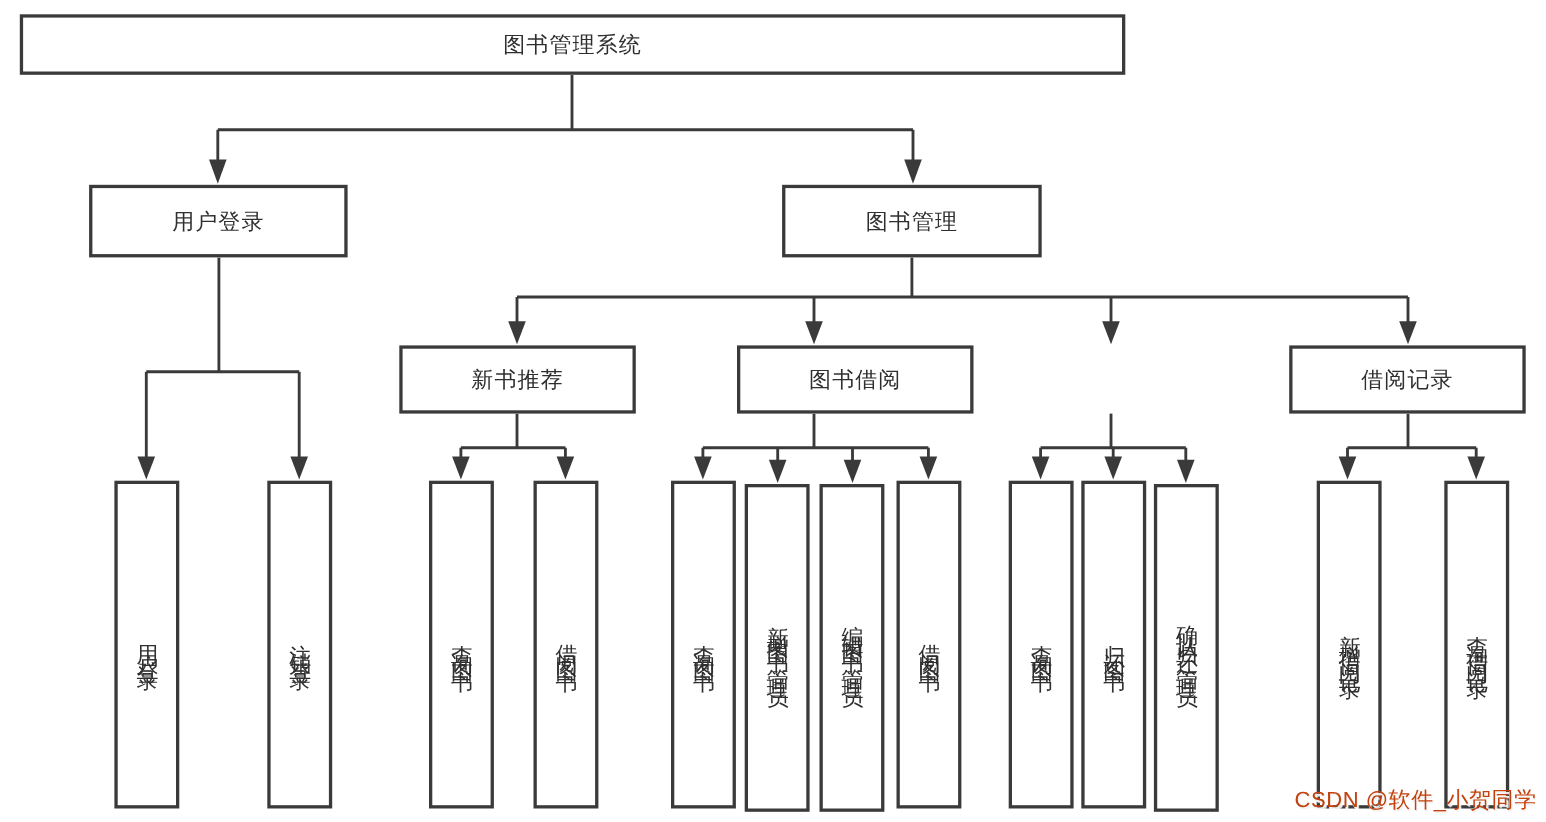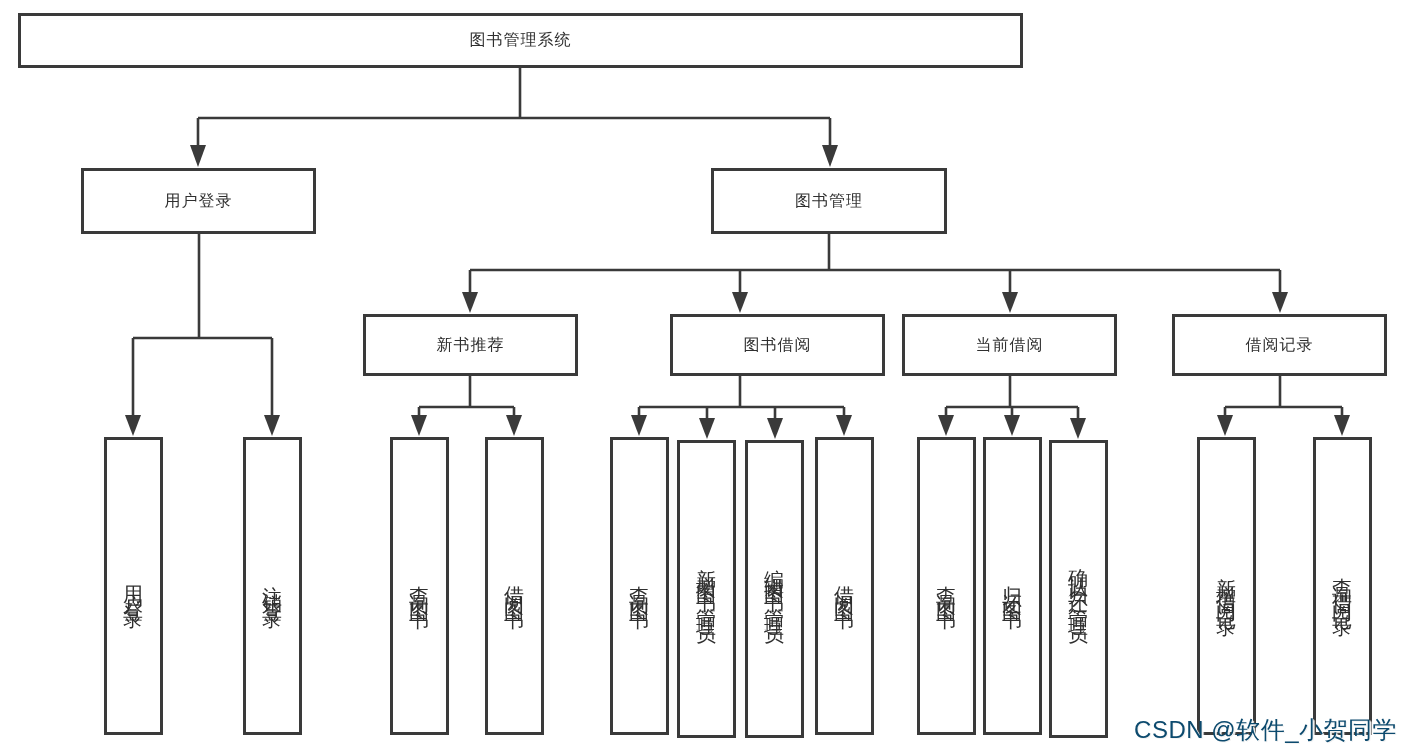--- a/index.html
+++ b/index.html
@@ -25,21 +25,21 @@
     position: absolute;
     box-sizing: border-box;
     border: 3px solid #3a3a3a;
     background: #ffffff;
     display: flex;
     align-items: center;
     justify-content: center;
     color: #2f2f2f;
   }
   .hnode span {
-    font-size: 16px;
+    font-size: 20px;
     letter-spacing: 1px;
     white-space: nowrap;
   }
   .vnode span {
     writing-mode: vertical-rl;
     font-size: 20px;
     letter-spacing: 8px;
     line-height: 1;
     white-space: nowrap;
   }
@@ -64,23 +64,23 @@
   .n-c4 { left: 815px; }
   .n-d1 { left: 917px; }
   .n-d2 { left: 983px; }
   .n-d3 { left: 1049px; }
   .n-e1 { left: 1197px; }
   .n-e2 { left: 1313px; }
   #watermark {
     position: absolute;
     right: 8px;
     top: 714px;
-    font-size: 24px;
+    font-size: 20px;
     letter-spacing: 0.5px;
-    color: #0c4a6e;
+    color: #c2410c;
     text-shadow: 1px 1px 0 #f2f2f2, 2px 2px 1px #ffffff;
     white-space: nowrap;
   }
 </style>
 </head>
 <body>
 
 <div id="stage">
 
   <svg id="connectors" viewBox="0 0 1405 747" xmlns="http://www.w3.org/2000/svg">
@@ -162,23 +162,20 @@
   <div class="node hnode n-mgmt">
     <span>图书管理</span>
   </div>
 
   <div class="node hnode n-l3 n-g1">
     <span>新书推荐</span>
   </div>
   <div class="node hnode n-l3 n-g2">
     <span>图书借阅</span>
   </div>
-  <div class="node hnode n-l3 n-g3">
-    <span>当前借阅</span>
-  </div>
   <div class="node hnode n-l3 n-g4">
     <span>借阅记录</span>
   </div>
 
   <div class="node vnode leaf n-a1">
     <span>用户登录</span>
   </div>
   <div class="node vnode leaf n-a2">
     <span>注销登录</span>
   </div>

